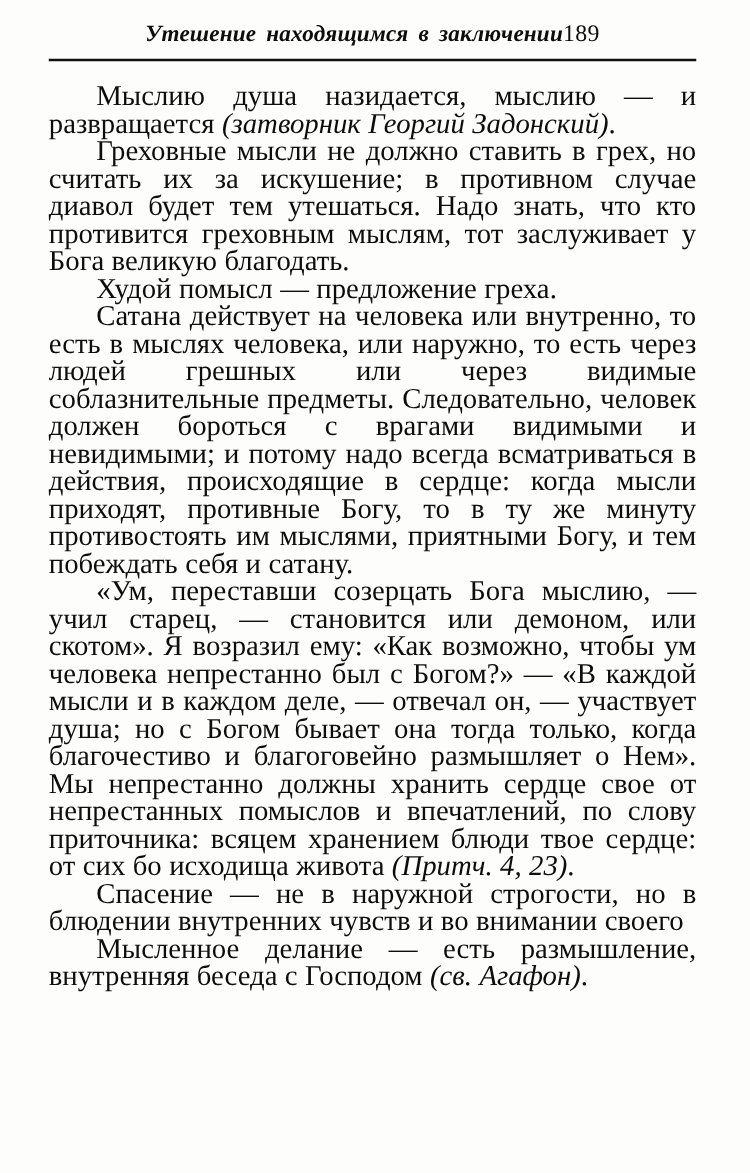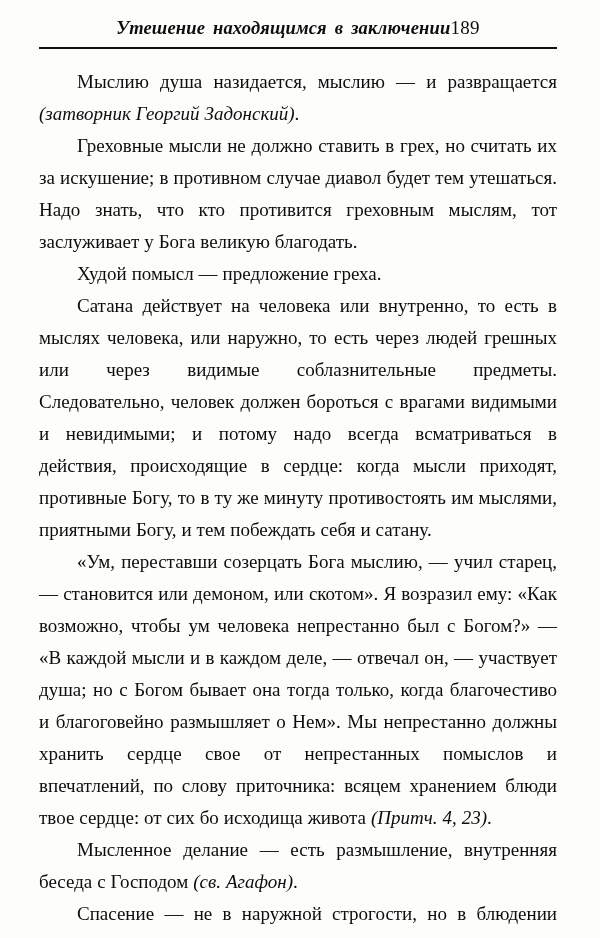--- a/index.html
+++ b/index.html
@@ -69,22 +69,22 @@
 
   
   .textblock {
     position: absolute;
     left: 39px;
     top: 66px;
     width: 518px;
   }
   p.para {
     margin: 0;
-    font-size: 19px;
-    line-height: 32px;
+    font-size: 23px;
+    line-height: 22px;
     text-align: justify;
     text-justify: inter-word;
     text-indent: 38px;
     hyphens: manual;
     word-spacing: 0.2px;
   }
   p.para.last {
     
     text-align: justify;
   }
@@ -105,17 +105,17 @@
   </div>
 
   <div class="head-rule" style="background: rgb(17, 17, 17);"></div>
 
   <div class="textblock">
     <p class="para">Мыслию душа назидается, мыслию — и развращается <em class="it">(затворник Георгий Задонский)</em>.</p>
     <p class="para">Греховные мысли не должно ставить в грех, но считать их за искушение; в противном случае диавол будет тем утешаться. Надо знать, что кто противится греховным мыслям, тот заслуживает у Бога великую благодать.</p>
     <p class="para">Худой помысл — предложение греха.</p>
     <p class="para">Сатана действует на человека или внутренно, то есть в мыслях человека, или наружно, то есть через людей грешных или через видимые соблазнительные предметы. Следовательно, человек должен бороться с врагами видимыми и невидимыми; и потому надо всегда всматриваться в действия, происходящие в сердце: когда мысли приходят, противные Богу, то в ту же минуту противостоять им мыслями, приятными Богу, и тем побеждать себя и сатану.</p>
     <p class="para">«Ум, переставши созерцать Бога мыслию, — учил старец, — становится или демоном, или скотом». Я возразил ему: «Как возможно, чтобы ум человека непрестанно был с Богом?» — «В каждой мысли и в каждом деле, — отвечал он, — участвует душа; но с Богом бывает она тогда только, когда благочестиво и благоговейно размышляет о Нем». Мы непрестанно должны хранить сердце свое от непрестанных помыслов и впечатлений, по слову приточника: всяцем хранением блюди твое сердце: от сих бо исходища живота <em class="it">(Притч. 4, 23)</em>.</p>
+    <p class="para last">Спасение — не в наружной строгости, но в блюдении внутренних чувств и во внимании своего</p>
     <p class="para">Мысленное делание — есть размышление, внутренняя беседа с Господом <em class="it">(св. Агафон)</em>.</p>
-    <p class="para last">Спасение — не в наружной строгости, но в блюдении внутренних чувств и во внимании своего</p>
   </div>
 
 </div>
 
 </body></html>

